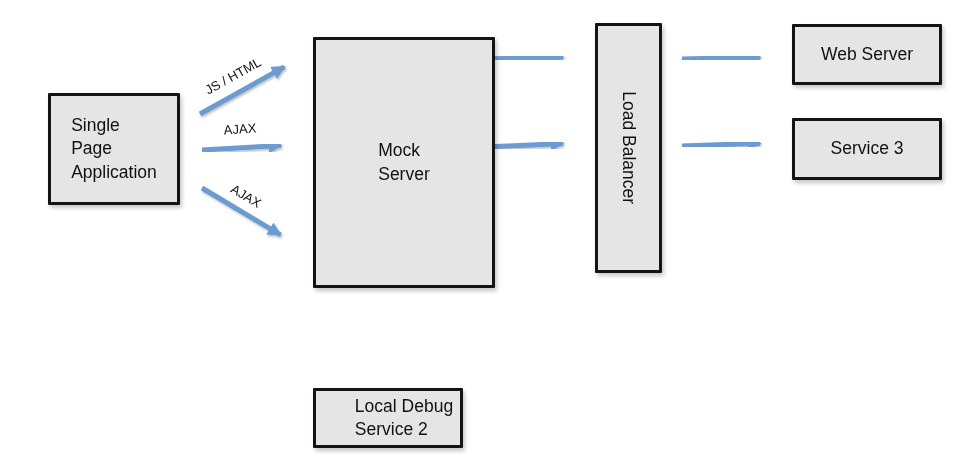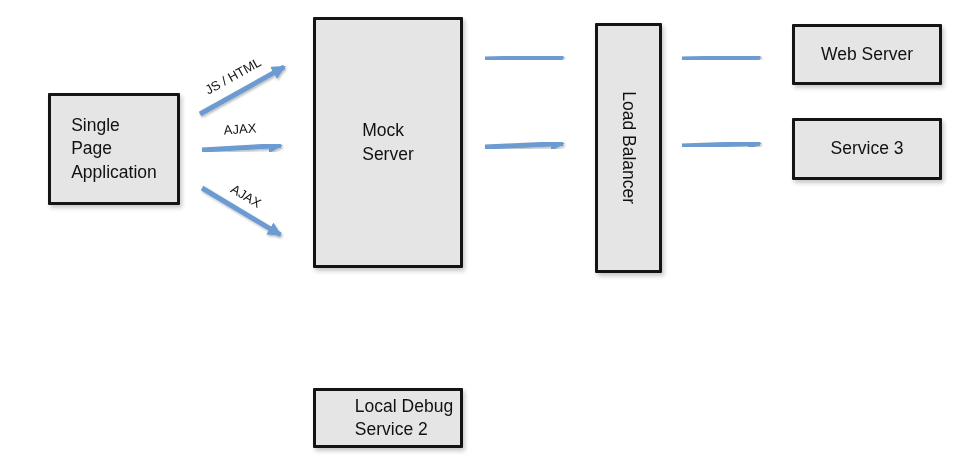--- a/index.html
+++ b/index.html
@@ -72,20 +72,20 @@
       <line x1="682" y1="59" x2="760.0025816445506" y2="57.22721405353294" stroke="#6c9bd2" stroke-width="5" marker-end="url(#ah)" filter="url(#sh)"></line>
       <line x1="682" y1="146" x2="760.0058058902421" y2="143.34071116283266" stroke="#6c9bd2" stroke-width="5" marker-end="url(#ah)" filter="url(#sh)"></line>
       <line x1="388" y1="287" x2="388" y2="365" stroke="#6c9bd2" stroke-width="5" marker-end="url(#ah)" filter="url(#sh)"></line>
     </svg>
 <div class="edge-label" style="left: 233px; top: 76px; transform: translate(-50%, -50%) rotate(-29deg);">JS / HTML</div>
     <div class="edge-label" style="left: 240px; top: 129px; transform: translate(-50%, -50%) rotate(-4deg);">AJAX</div>
     <div class="edge-label" style="left: 246px; top: 196px; transform: translate(-50%, -50%) rotate(31deg);">AJAX</div>
     <div class="node" style="left: 30px; top: 93px; width: 132px; height: 112px; margin-left: 18px;"><span class="label-inner">Single
 Page
 Application</span></div>
-    <div class="node" style="left: 313px; top: 17px; width: 150px; height: 251px;"><span class="label-inner">Mock
+    <div class="node" style="left: 313px; top: 37px; width: 182px; height: 251px;"><span class="label-inner">Mock
 Server</span></div>
     <div class="node vertical" style="left: 595px; top: 23px; width: 67px; height: 250px;"><span class="label-inner">Load Balancer</span></div>
     <div class="node" style="left: 792px; top: 24px; width: 150px; height: 61px;"><span class="label-inner">Web Server</span></div>
     <div class="node" style="left: 792px; top: 118px; width: 150px; height: 62px;"><span class="label-inner">Service 3</span></div>
     <div class="node" style="left: 313px; top: 388px; width: 150px; height: 60px; padding-left: 32px;"><span class="label-inner">Local Debug
 Service 2</span></div>
   </div>
 
 </body></html>

